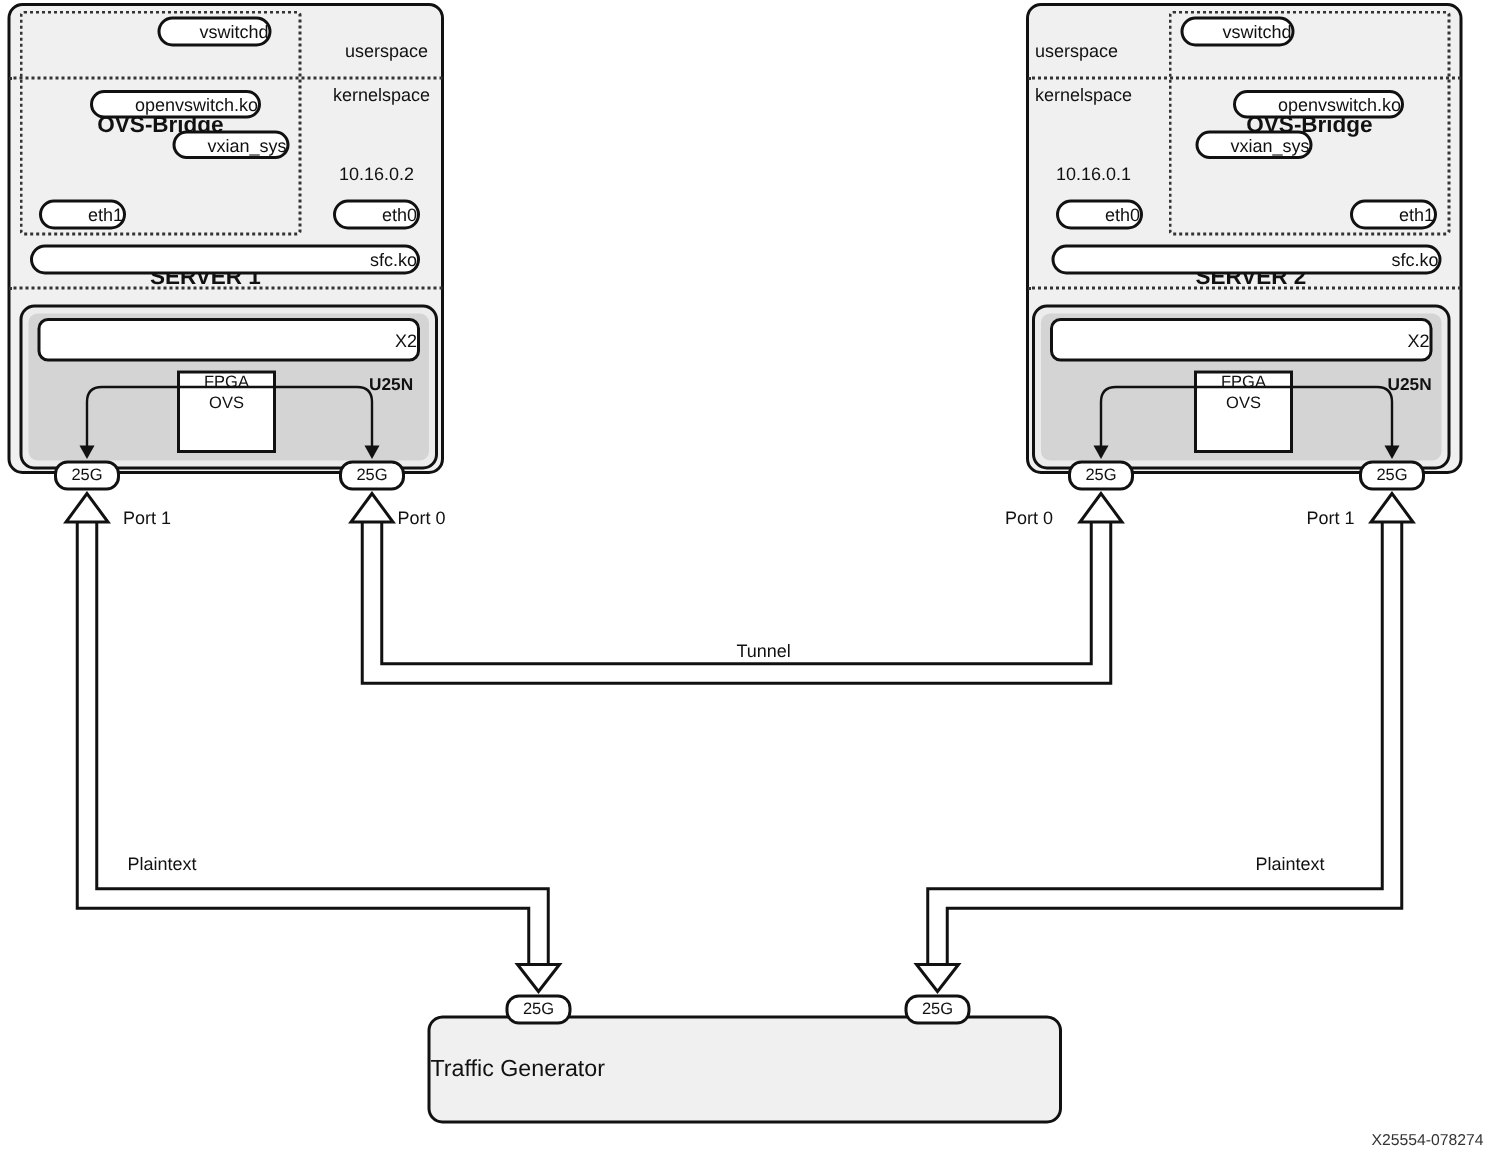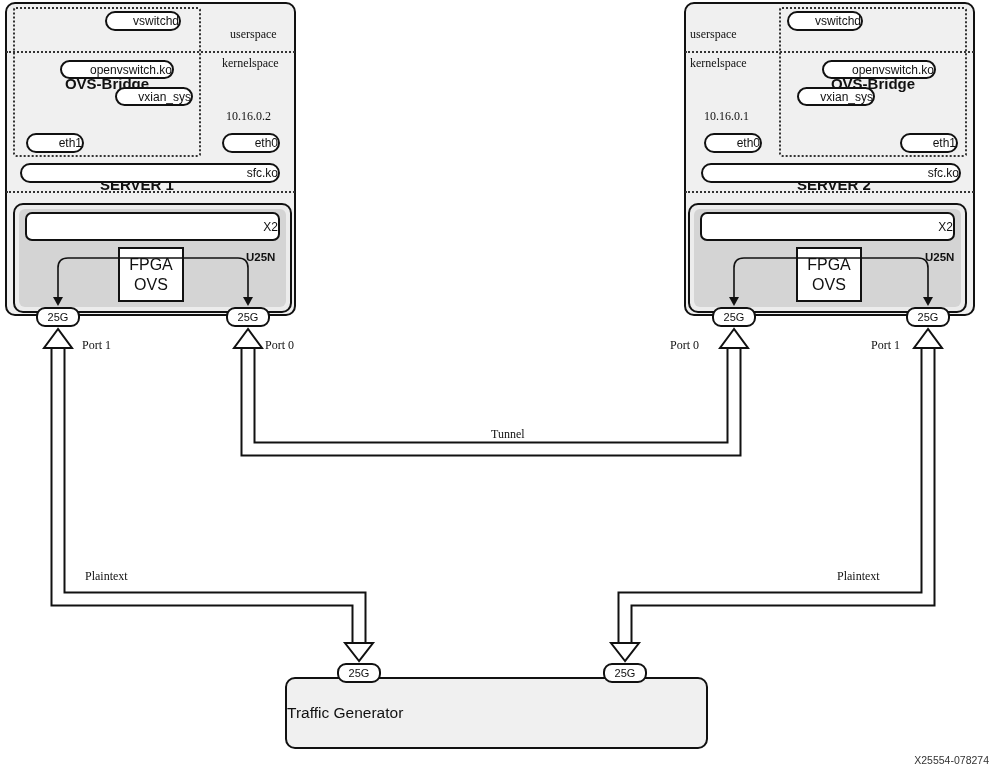--- a/index.html
+++ b/index.html
@@ -6,26 +6,26 @@
   #canvas{position:relative;width:992px;height:774px;background:#fff;overflow:hidden;
           font-family:"Liberation Sans","DejaVu Sans",sans-serif;color:#111;}
   .abs{position:absolute;box-sizing:border-box;}
   .server{background:#f0f0f0;border:2px solid #111;border-radius:10px;z-index:1;}
   .dotrect{border:2px dotted #333;border-radius:3px;z-index:2;}
   .dotline{border-top:2px dotted #333;height:0;z-index:2;}
   .pill{background:#fff;border:2px solid #111;border-radius:10px;display:flex;
         align-items:center;justify-content:flex-end;font-size:12px;z-index:3;white-space:nowrap;}
   .portpill{background:#fff;border:2px solid #111;border-radius:9px;display:flex;
         align-items:center;justify-content:center;font-size:11px;z-index:4;}
-  .lbl{font-size:12px;z-index:3;white-space:nowrap;font-family:Liberation Serif, serif;}
+  .lbl{font-size:12px;z-index:3;white-space:nowrap;}
   .title{font-size:15px;font-weight:700;z-index:3;white-space:nowrap;margin-top:42px;}
   .card{background:#ececec;border:2px solid #111;border-radius:10px;padding:4px;z-index:2;}
   .card-inner{width:100%;height:100%;background:#d4d4d4;border-radius:6px;}
   .fpga{background:#fff;border:2px solid #111;display:flex;flex-direction:column;
-        align-items:center;justify-content:center;font-size:16px;line-height:1.25;z-index:3;}
+        align-items:center;font-size:11px;line-height:1.25;z-index:3;}
   .u25n{font-size:11.5px;font-weight:700;z-index:3;}
   .tg{background:#f0f0f0;border:2px solid #111;border-radius:10px;display:flex;
       align-items:center;font-size:15.5px;z-index:1;}
   .figid{font-size:10.5px;color:#333;z-index:3;}
   #wires{position:absolute;left:0;top:0;z-index:6;pointer-events:none;}
 </style>
 </head>
 <body>
 
 <div id="canvas">

